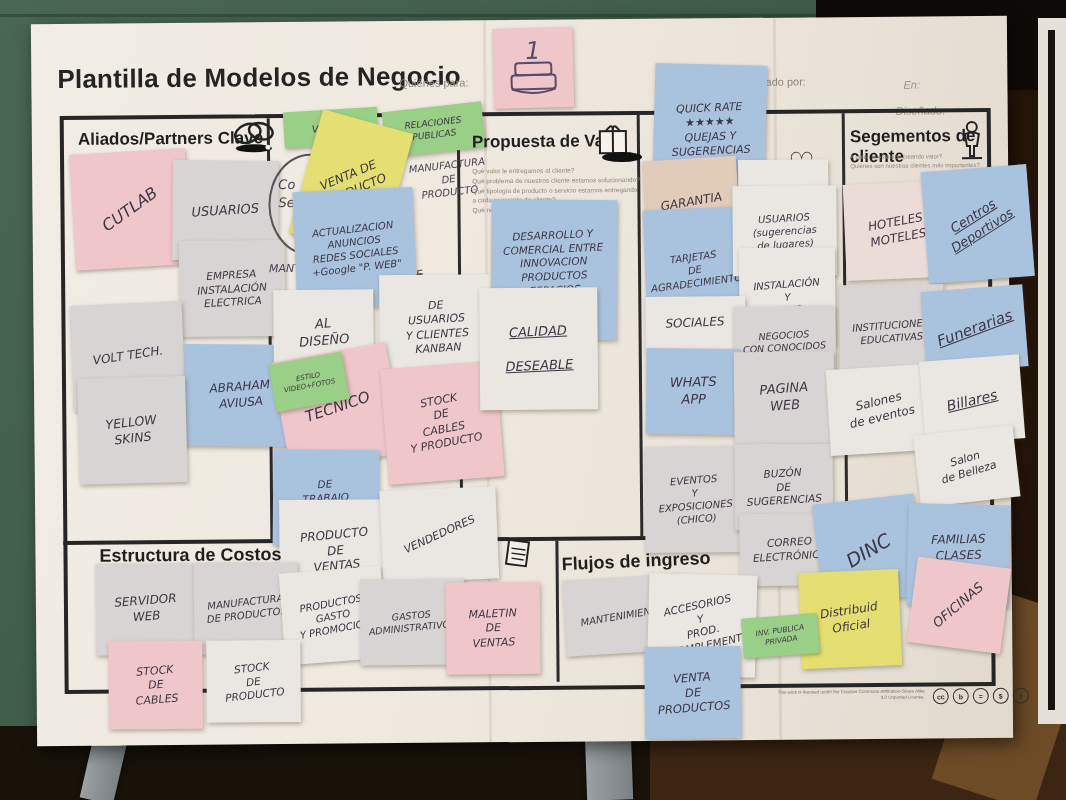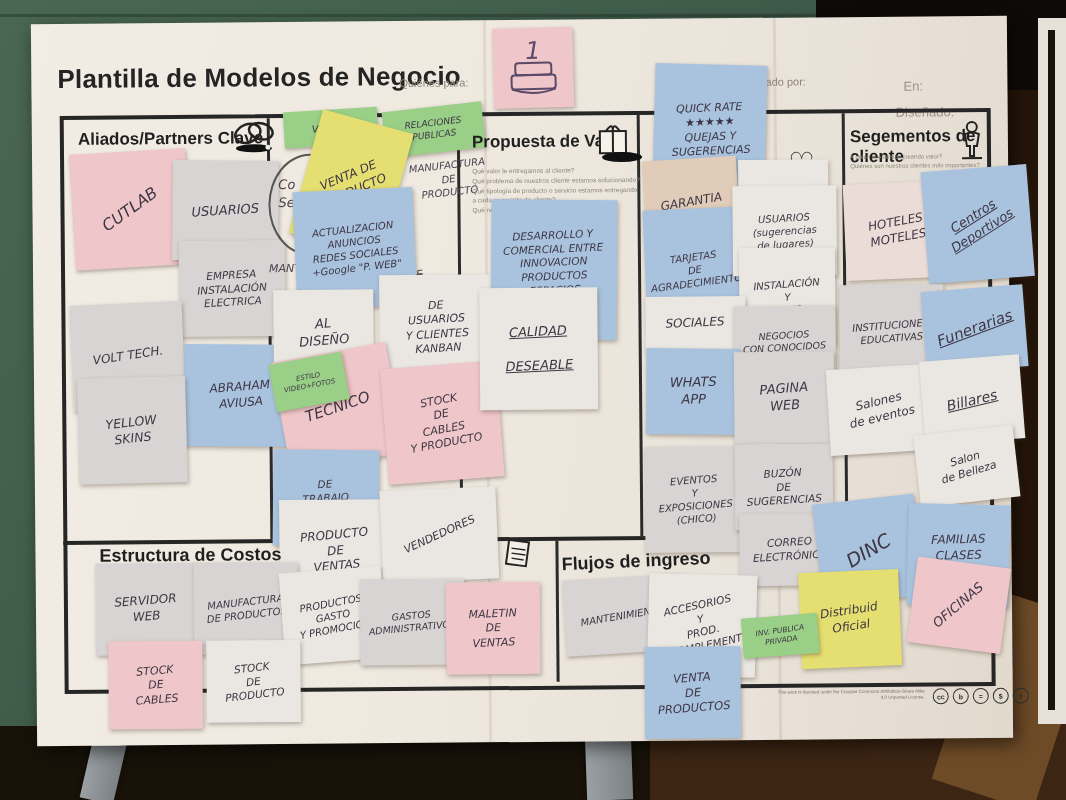--- a/index.html
+++ b/index.html
@@ -16,21 +16,21 @@
   .floor-right{left:650px;top:718px;width:416px;height:82px;background:#3c2513;}
   .floor-wood{left:960px;top:600px;width:106px;height:200px;background:#6d4b27;transform:rotate(18deg);}
   .easel-leg{background:linear-gradient(90deg,#9aa0a4,#7c8184);box-shadow:0 0 6px rgba(0,0,0,.5);}
   .leg1{left:88px;top:724px;width:34px;height:78px;transform:rotate(13deg);}
   .leg2{left:586px;top:732px;width:46px;height:68px;transform:rotate(-2deg);}
   
   .poster{left:34px;top:20px;width:976px;height:722px;background:linear-gradient(100deg,#f1ece4 0%,#efe9e0 40%,#e9e2d8 75%,#e2d9cd 100%);transform:rotate(-0.5deg);box-shadow:4px 6px 18px rgba(0,0,0,.55);}
   .fold{top:0;width:3px;height:722px;background:rgba(120,100,80,.12);}
   .title{left:26px;top:40px;font-size:26px;font-weight:bold;color:#242424;letter-spacing:.2px;}
   .meta-label{color:#8d8579;font-size:11px;}
-  .tiny-label{color:#9a9286;font-size:13px;}
+  .tiny-label{color:#9a9286;font-size:11px;font-style:italic;}
   .canvas-border{left:28px;top:92px;width:923px;height:570px;border:4px solid #262626;}
   .vline{width:3px;background:#2b2b2b;}
   .hline{height:4px;background:#262626;}
   .sec-h{font-weight:bold;color:#1f1f1f;}
   .q{color:#8f887c;font-size:6.5px;line-height:1.5;white-space:pre-line;}
   .ghostline{background:#b9b2a6;height:2px;opacity:.8;}
   
   .note{position:absolute;box-shadow:1px 2px 4px rgba(60,45,30,.35);display:flex;align-items:center;justify-content:center;text-align:center;transform:rotate(var(--r,0deg));padding:3px;box-sizing:border-box;}
   .hw{font-family:"DejaVu Sans",sans-serif;font-style:italic;font-weight:500;color:#3e3644;white-space:pre-line;line-height:1.3;transform:rotate(var(--tr,0deg));font-size:var(--fs,11px);}
   .hw-flat{position:absolute;font-family:"DejaVu Sans",sans-serif;font-style:italic;font-weight:500;color:#4a4350;white-space:pre-line;line-height:1.35;transform:rotate(var(--tr,0deg));font-size:var(--fs,11px);}

